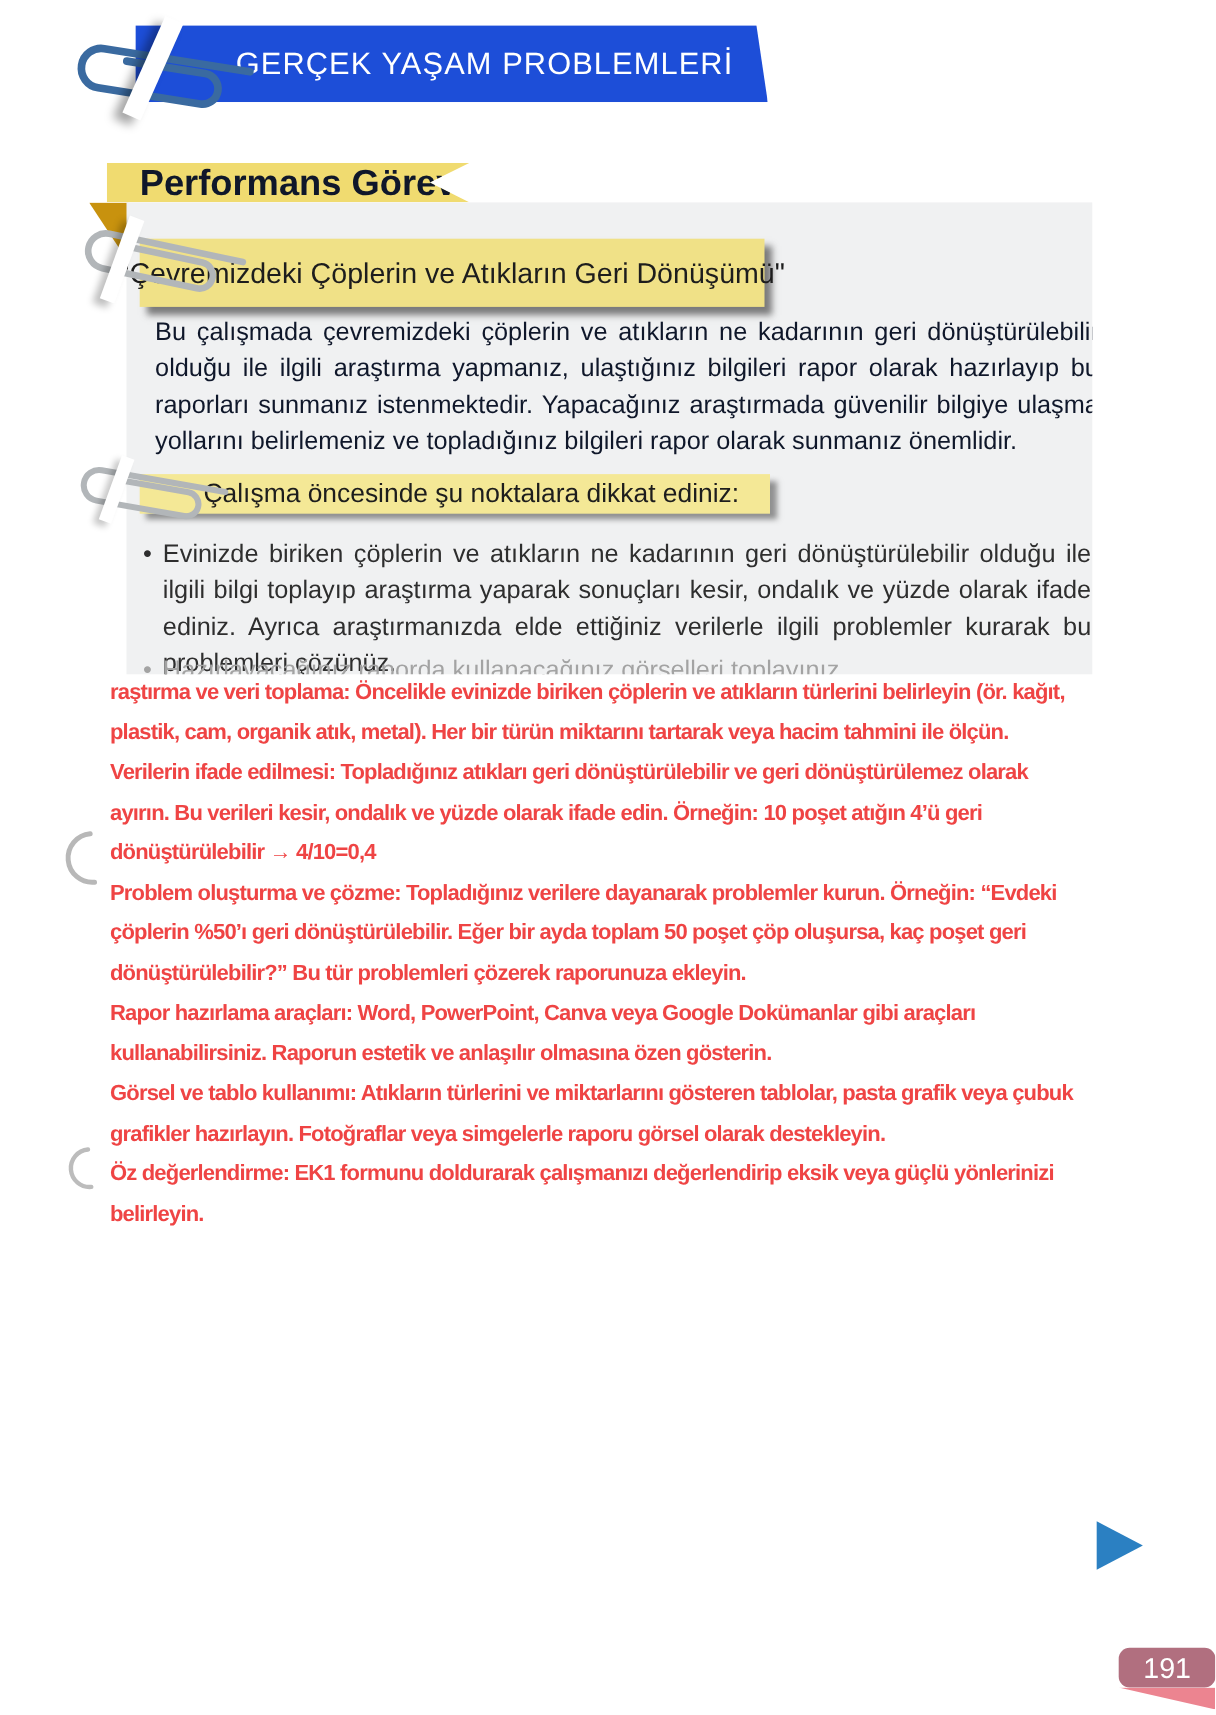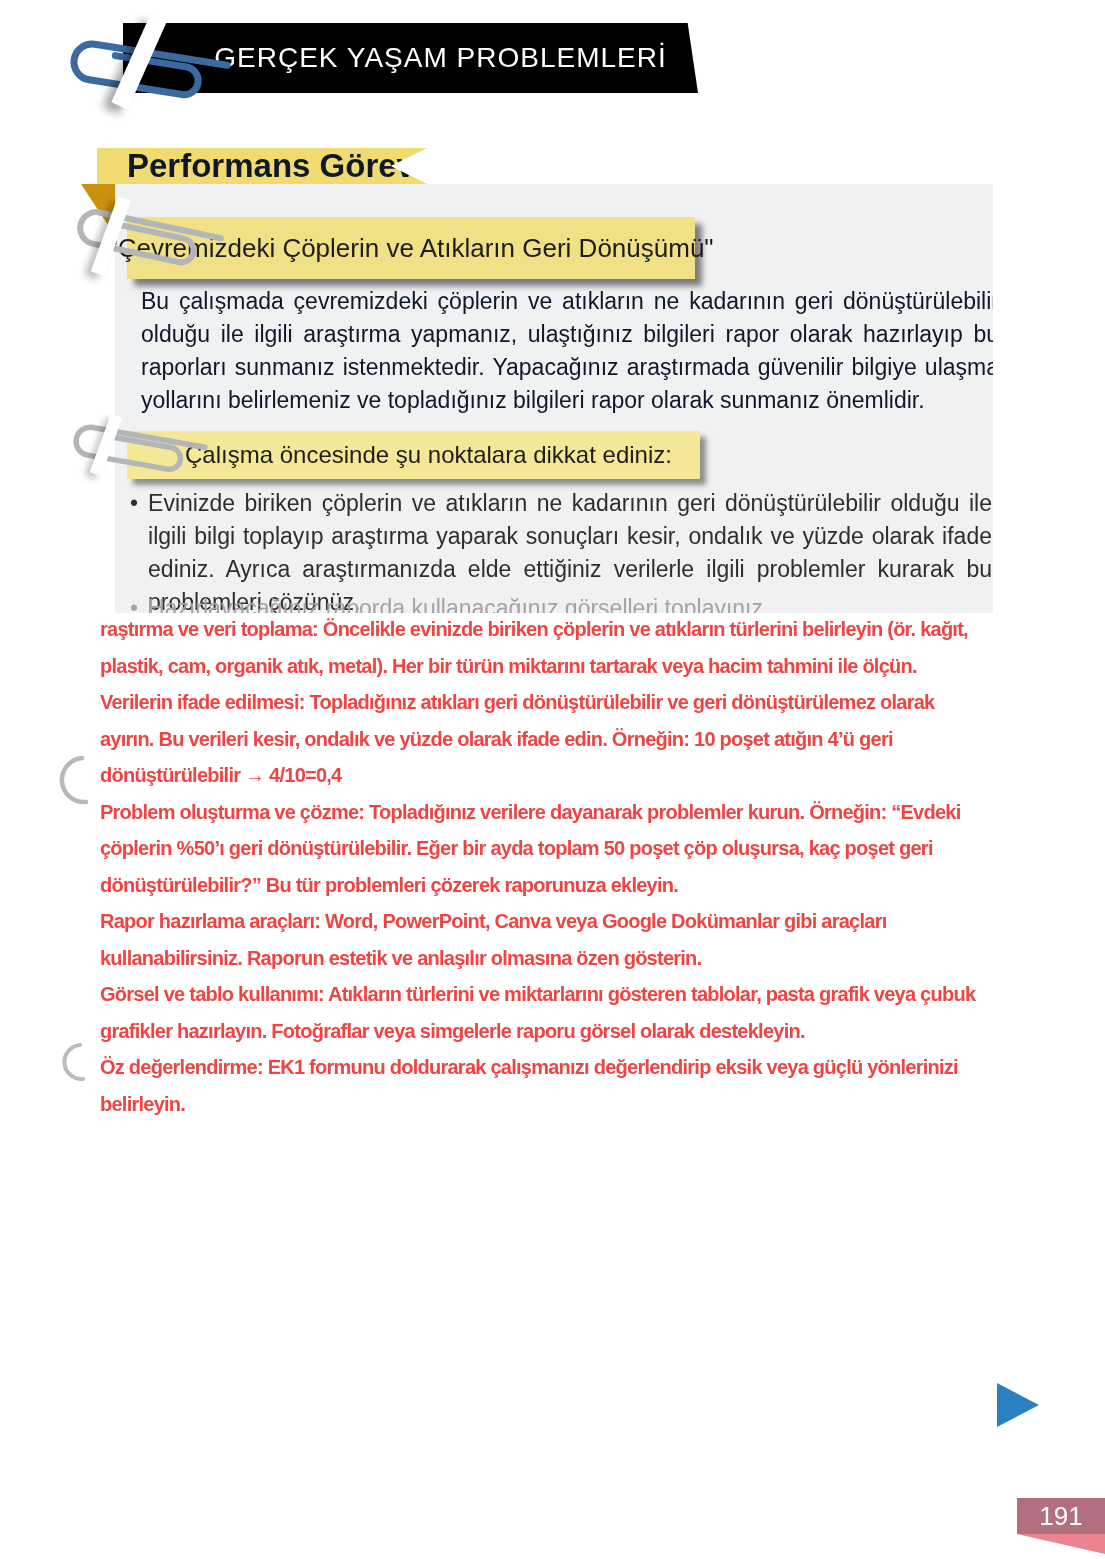--- a/index.html
+++ b/index.html
@@ -4,21 +4,21 @@
 <style>
   html,body { margin:0; padding:0; background:#ffffff; }
   .page {
     position:relative; width:1105px; height:1559px; background:#ffffff;
     font-family:"Liberation Sans", sans-serif; overflow:hidden;
   }
 
   
   .header-banner {
     position:absolute; left:123px; top:23px; width:575px; height:70px;
-    background:#000000;
+    background:#1d4ed8;
     clip-path:polygon(0 0, 98.2% 0, 100% 100%, 0 100%);
     display:flex; align-items:center; justify-content:center; padding-left:60px;
     box-sizing:border-box;
   }
   .header-title { color:#ffffff; font-size:28px; letter-spacing:1px; white-space:nowrap; }
 
   .clip-wrap { position:absolute; pointer-events:none; }
   .clip-wrap svg { overflow:visible; }
   .clip-top   { left:50px;  top:26px;  width:185px; height:80px; transform:rotate(9deg); }
   .clip-title { left:58px;  top:200px; width:170px; height:68px; transform:rotate(12deg); }
@@ -57,21 +57,21 @@
     display:flex; align-items:center; justify-content:center;
   }
   .task-title { font-size:26px; color:#1d1d1d; white-space:nowrap; }
 
   .task-intro {
     position:absolute; left:26px; top:101px; width:858px;
     font-size:23px; line-height:33px; text-align:justify; color:#0f172a; margin:0;
   }
 
   .checklist-banner {
-    position:absolute; left:12px; top:247px; width:573px; height:48px;
+    position:absolute; left:12px; top:247px; width:573px; height:36px;
     background:#f4e896; box-shadow:6px 6px 5px rgba(45,45,45,0.5);
     display:flex; align-items:center; padding-left:58px; box-sizing:border-box;
   }
   .checklist-heading { font-size:24px; color:#1d1d1d; white-space:nowrap; }
 
   .checklist-item {
     position:absolute; left:15px; width:862px;
     display:flex; gap:10px; font-size:23px; line-height:33px; color:#2e2e2e;
   }
   .checklist-item .item-text { text-align:justify; flex:1; }
@@ -93,21 +93,21 @@
   
   .next-arrow {
     position:absolute; left:997px; top:1383px; width:0; height:0; cursor:pointer;
     border-left:42px solid #2b80c2;
     border-top:22px solid transparent;
     border-bottom:22px solid transparent;
   }
   .page-number-badge {
     position:absolute; left:1017px; top:1498px; width:88px; height:36px;
     background:#b16f7f; color:#ffffff; font-size:26px;
-    display:flex; align-items:center; justify-content:center;
+    display:flex; align-items:center; justify-content:center;border-radius:10px;
   }
   .page-number-flap {
     position:absolute; left:1017px; top:1534px; width:88px; height:20px;
     background:#ec8490;
     clip-path:polygon(0 0, 100% 0, 100% 100%);
   }
 </style>
 </head>
 <body>
 

